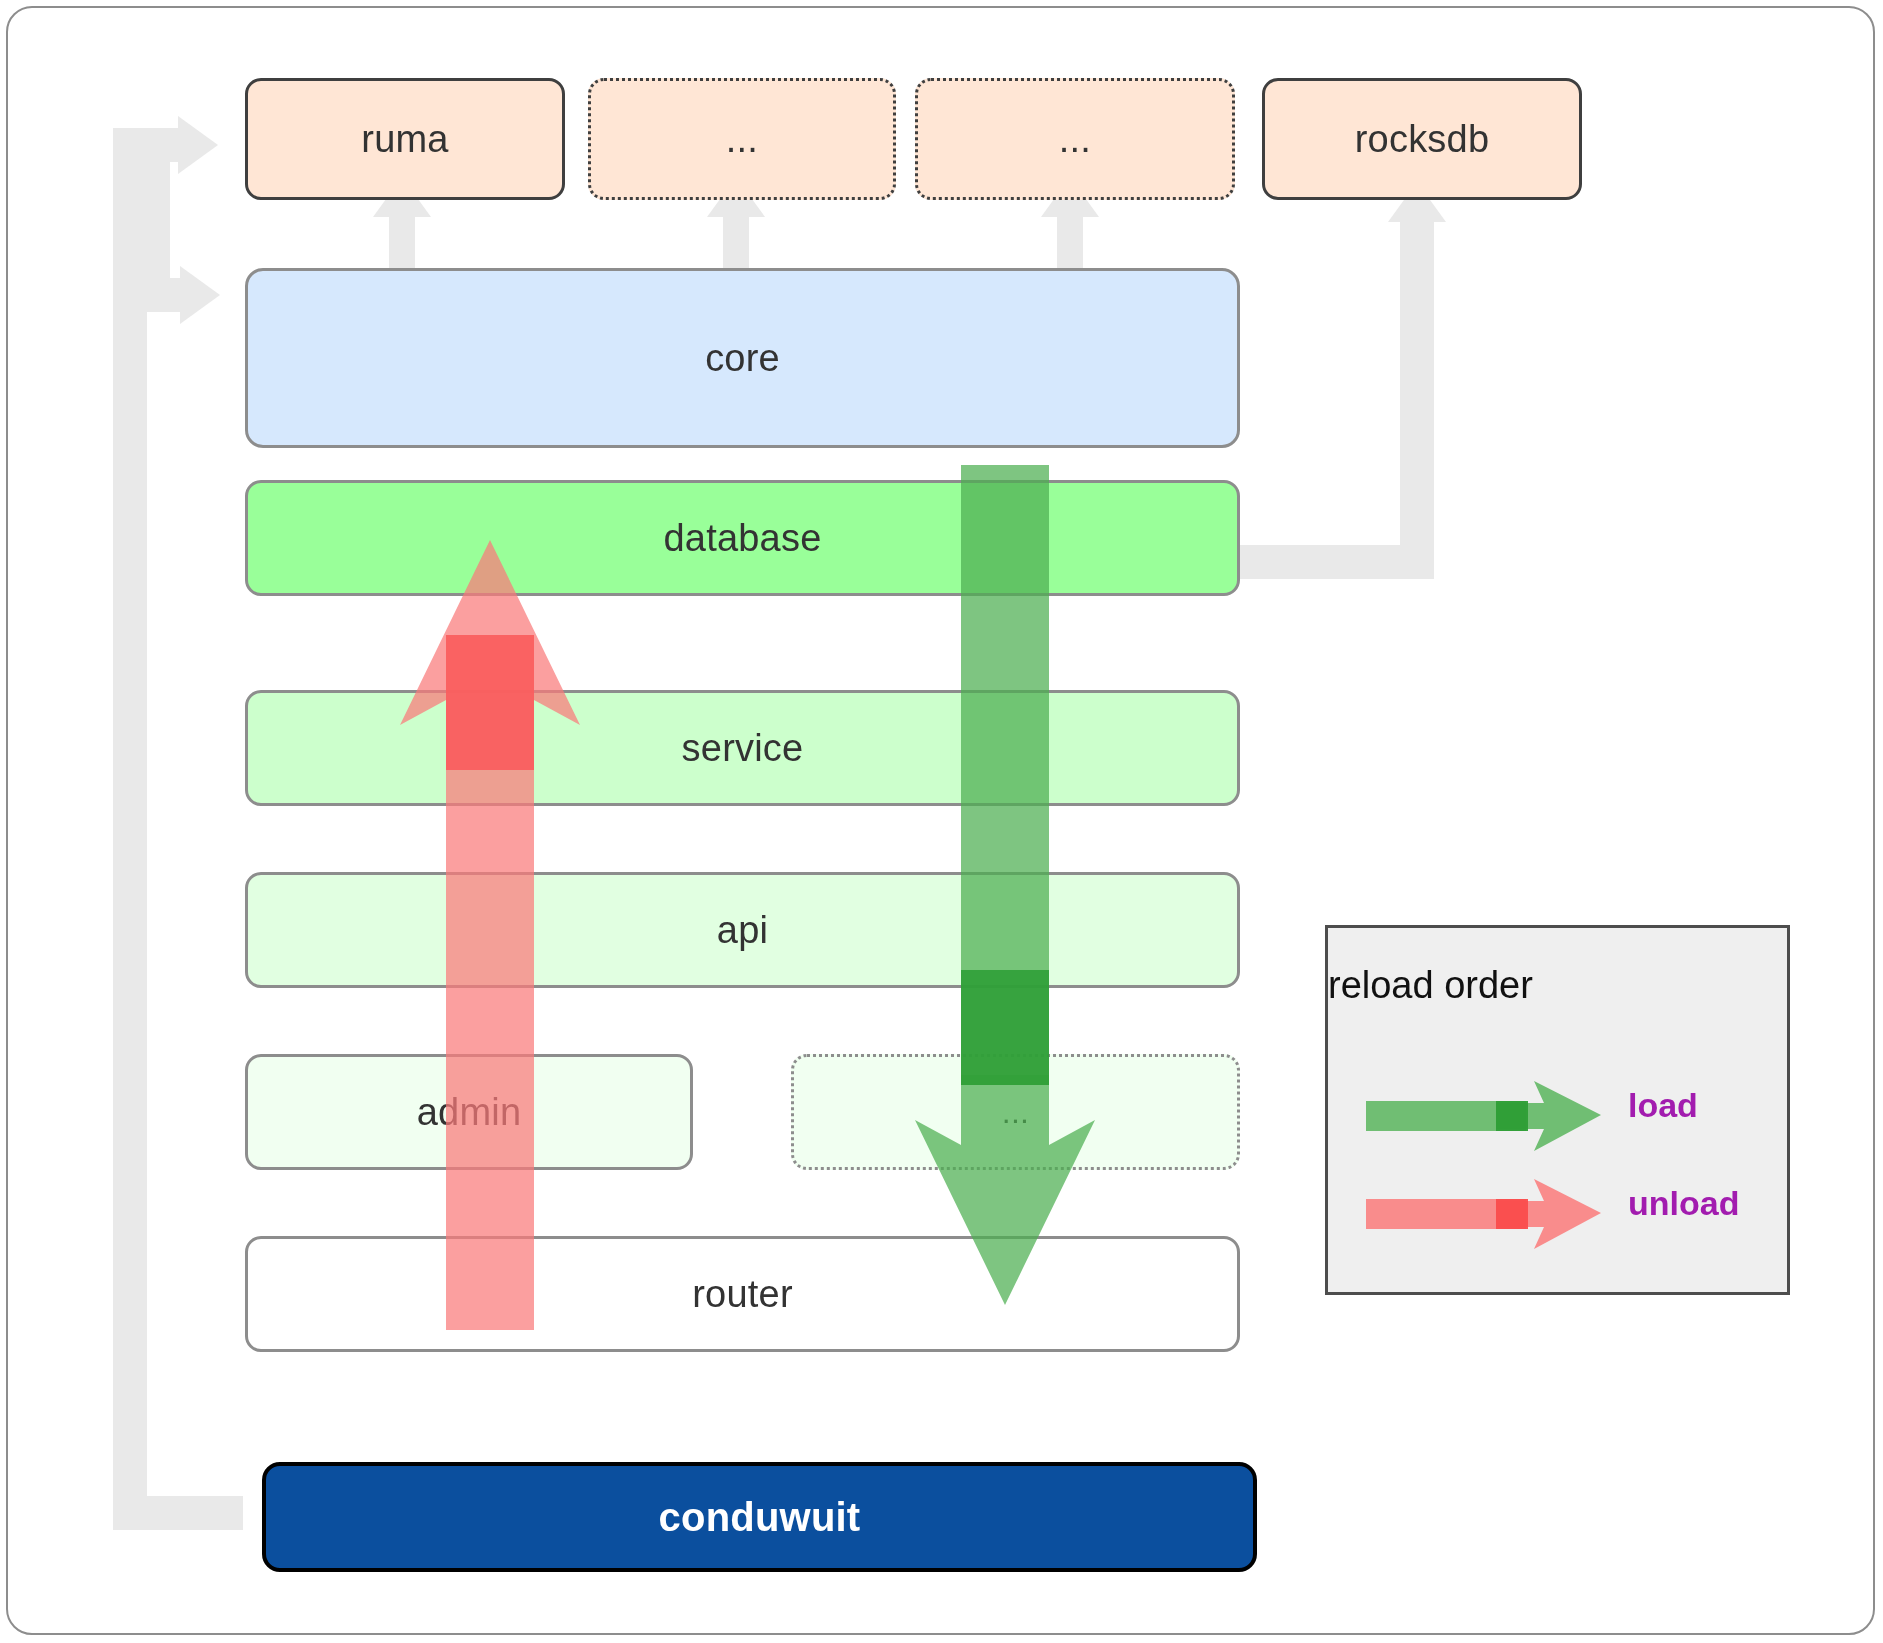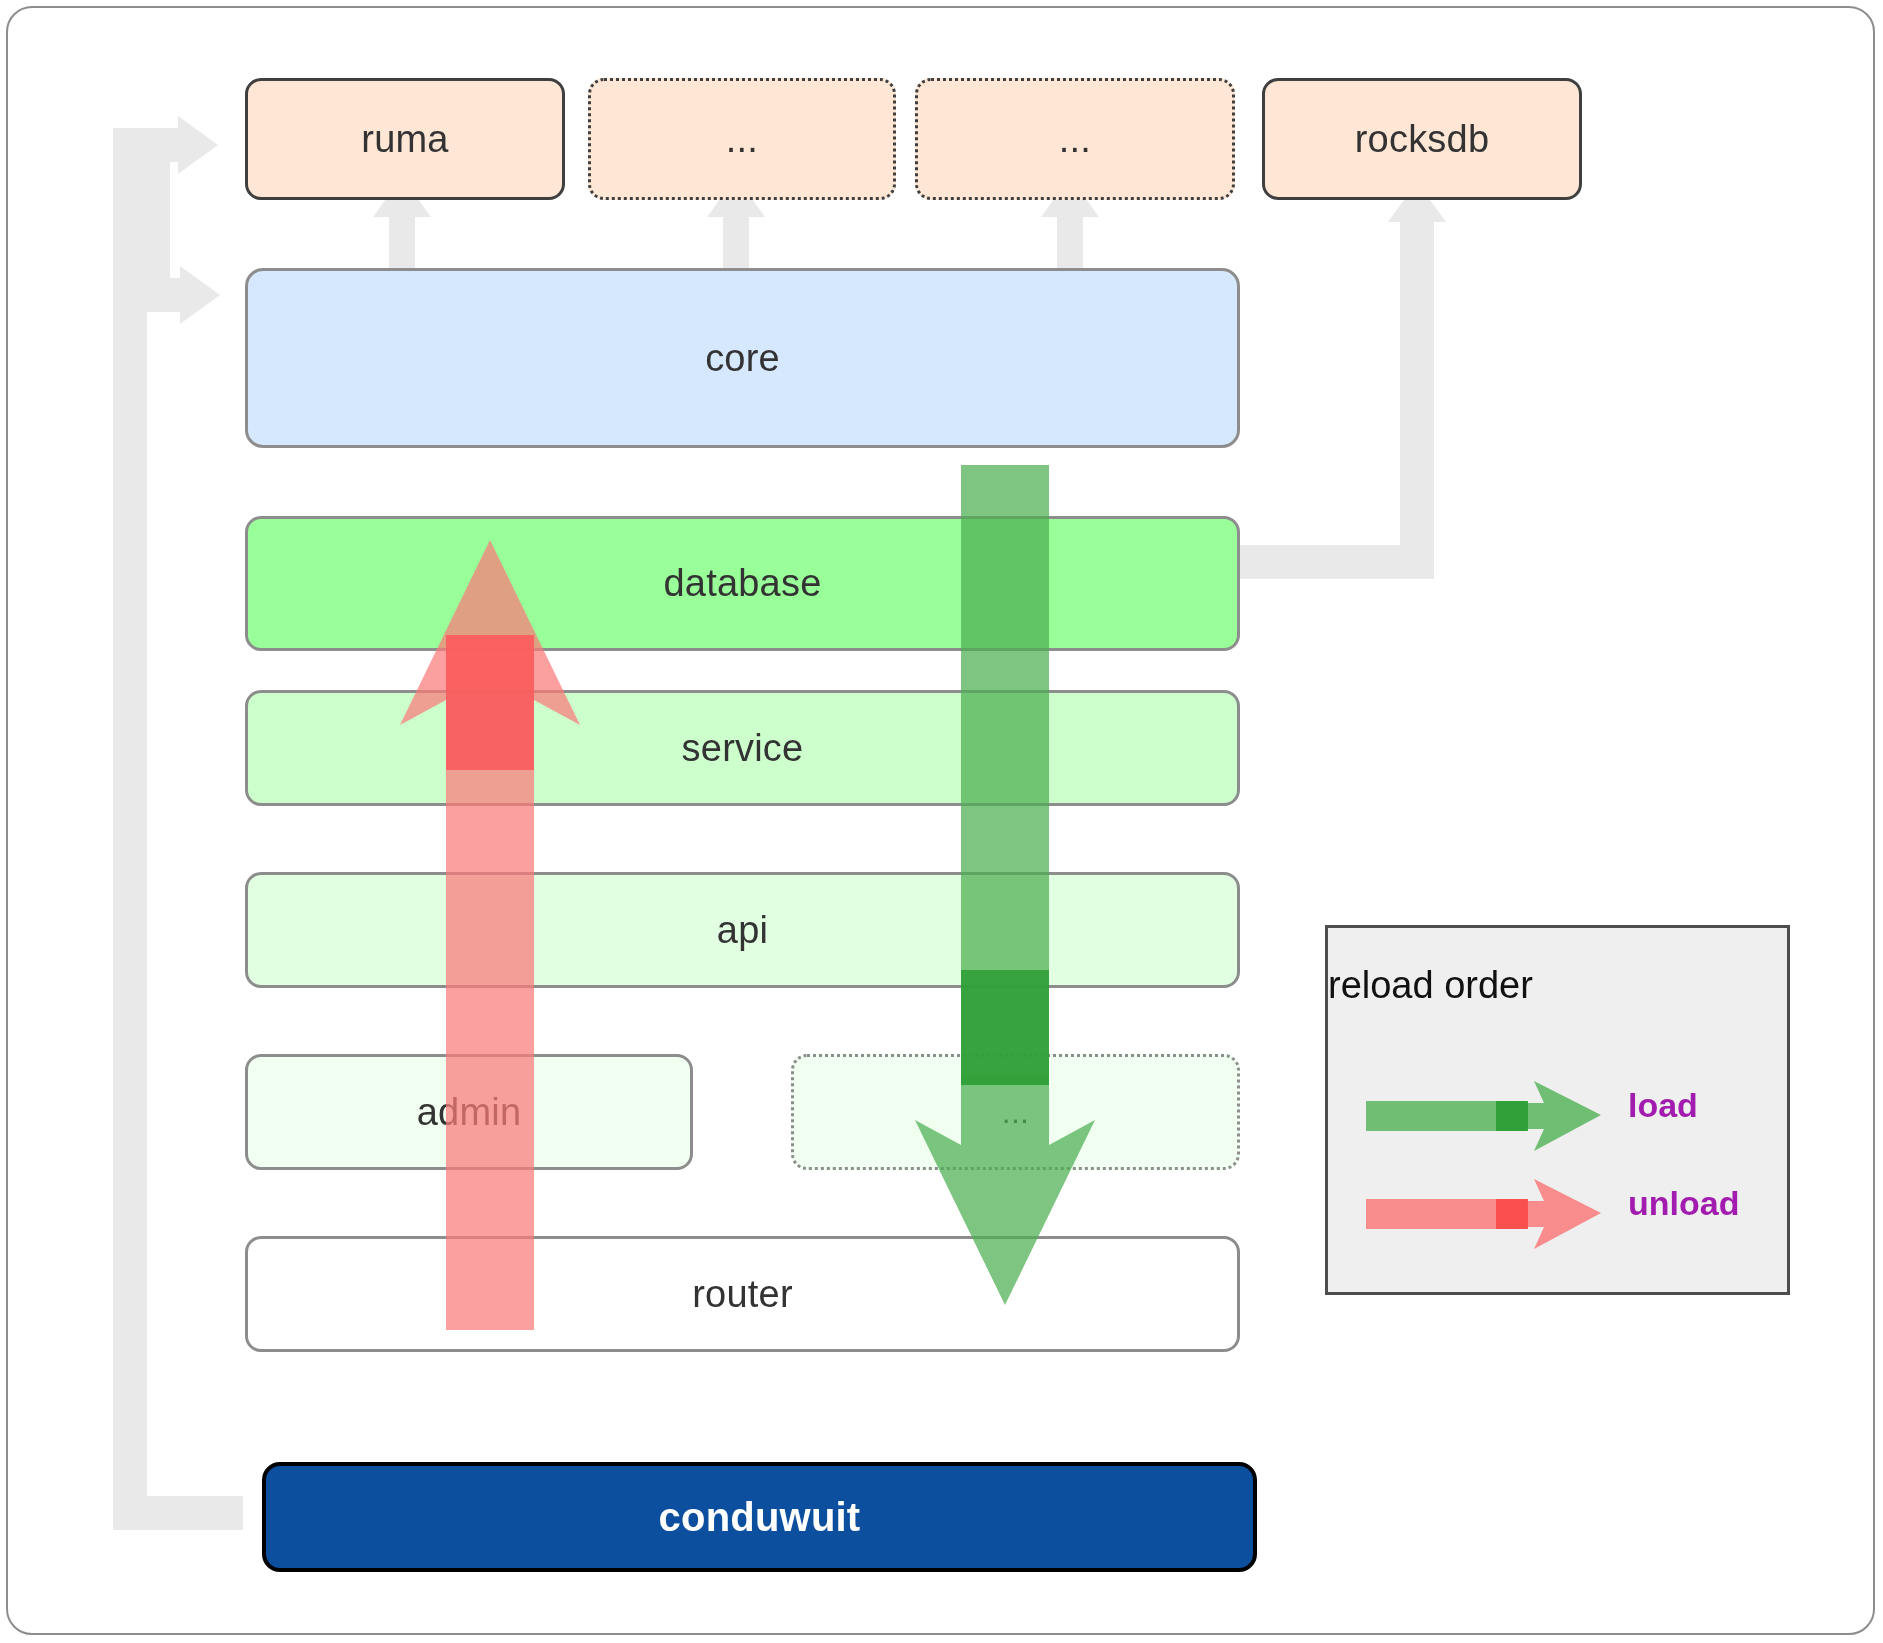--- a/index.html
+++ b/index.html
@@ -167,21 +167,21 @@
     <span class="lbl">...</span>
   </div>
   <div class="node crate" style="left:1262px; width:320px;">
     <span class="lbl">rocksdb</span>
   </div>
 
   <div class="node core-box" style="left:245px; top:268px; width:995px; height:180px;">
     <span class="lbl">core</span>
   </div>
 
-  <div class="node stack-box" style="left:245px; top:516px; width:995px; height:135px; background:#99ff99;">
+  <div class="node stack-box" style="left:245px; top:480px; width:995px; height:116px; background:#99ff99;">
     <span class="lbl">database</span>
   </div>
   <div class="node stack-box" style="left:245px; top:690px; width:995px; height:116px; background:#ccffcc;">
     <span class="lbl">service</span>
   </div>
   <div class="node stack-box" style="left:245px; top:1054px; width:448px; height:116px; background:#f1fff1;">
     <span class="lbl">admin</span>
   </div>
   <div class="node stack-box" style="left:245px; top:872px; width:995px; height:116px; background:#e1ffe1;">
     <span class="lbl">api</span>

